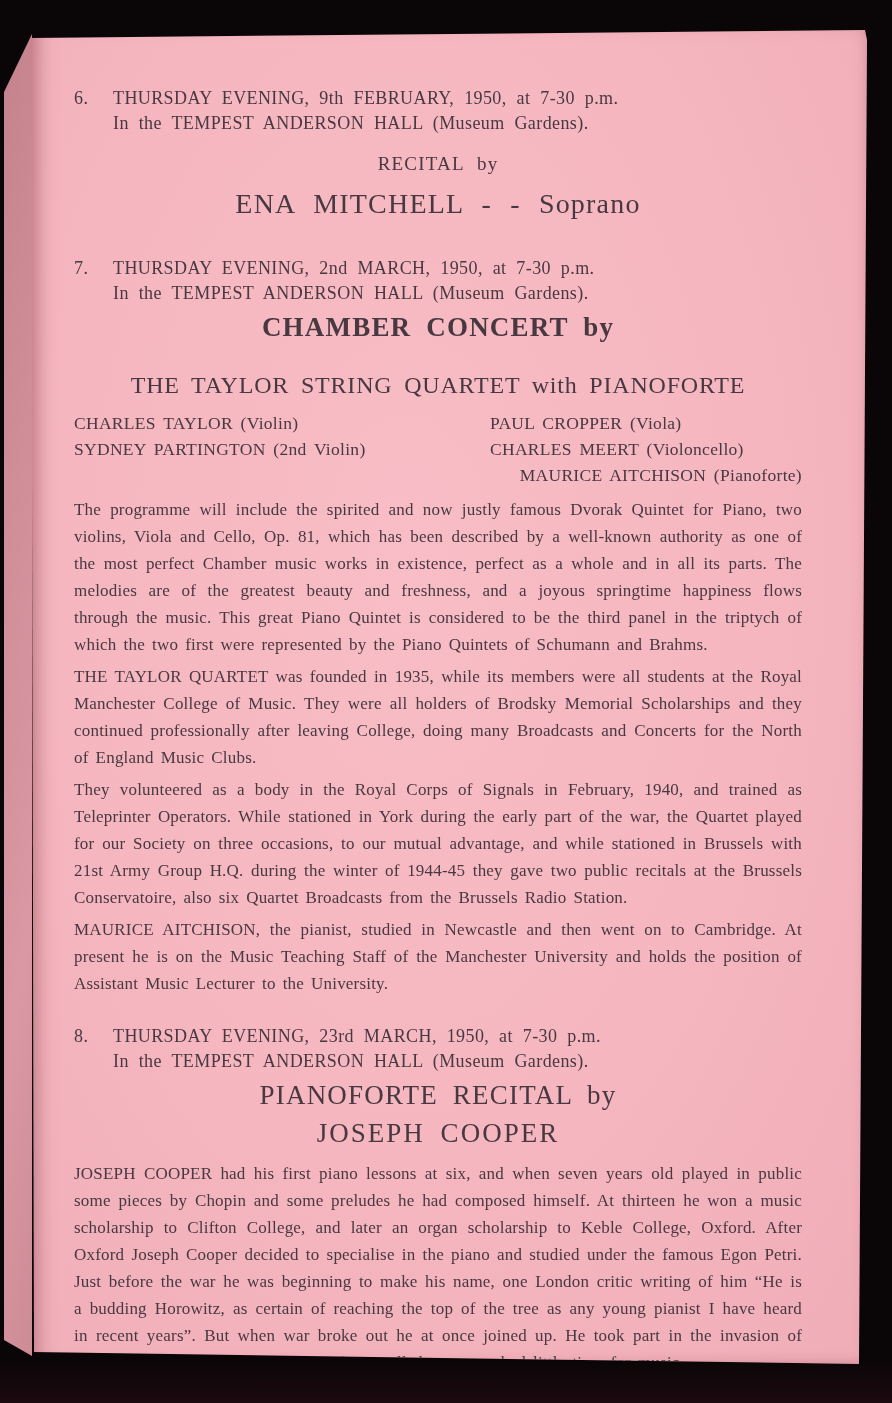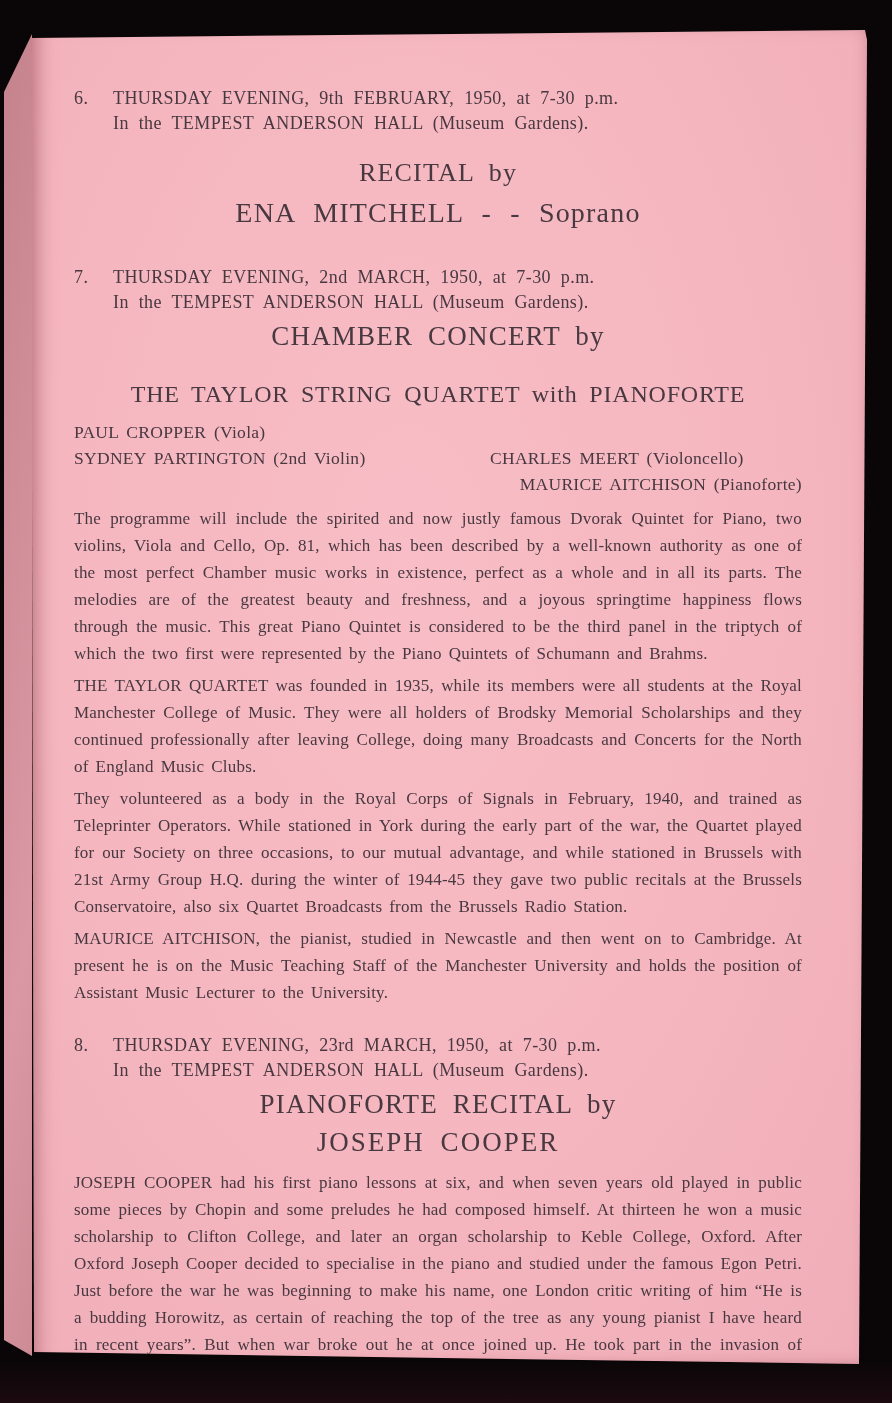--- a/index.html
+++ b/index.html
@@ -61,23 +61,23 @@
   }
   .ev-lines { flex: 1; }
   .h-big {
     text-align: center;
     font-weight: normal;
     margin: 0;
     letter-spacing: 1.2px;
     word-spacing: 7px;
     white-space: nowrap;
   }
-  .h-recital      { font-size: 26px; line-height: 36px; margin-top: 19px; }
+  .h-recital      { font-size: 19px; line-height: 36px; margin-top: 10px; }
   .h-ena          { font-size: 28px; line-height: 36px; margin-top: 4px; word-spacing: 10px; }
-  .h-chamber      { font-size: 27px; line-height: 38px; margin-top: 2px; }
+  .h-chamber      { font-size: 27px; line-height: 38px; margin-top: 2px; font-weight: bold; }
   .h-taylor       { font-size: 24px; line-height: 38px; margin-top: 20px; letter-spacing: 0.8px; word-spacing: 5px; font-family: Liberation Serif, serif; }
   .h-pfrecital    { font-size: 27px; line-height: 38px; margin-top: 2px; }
   .h-cooper       { font-size: 27px; line-height: 38px; margin-top: 0; letter-spacing: 2px; }
   .sec-7 { margin-top: 34px; }
   .sec-8 { margin-top: 27px; }
   .performers {
     margin-top: 6px;
     font-size: 17.5px;
     line-height: 26px;
     letter-spacing: 0.3px;
@@ -125,20 +125,21 @@
           <span class="ev-lines">
             <div>THURSDAY EVENING, 2nd MARCH, 1950, at 7-30 p.m.</div>
             <div>In the TEMPEST ANDERSON HALL (Museum Gardens).</div>
           </span>
         </div>
         <h2 class="h-big h-chamber">CHAMBER CONCERT by</h2>
         <h2 class="h-big h-taylor">THE TAYLOR STRING QUARTET with PIANOFORTE</h2>
 
         <div class="performers">
           <div class="prow">
+            <span>CHARLES TAYLOR (Violin)</span>
             <span>PAUL CROPPER (Viola)</span>
           </div>
           <div class="prow">
             <span>SYDNEY PARTINGTON (2nd Violin)</span>
             <span>CHARLES MEERT (Violoncello)</span>
           </div>
           <div class="pcenter">MAURICE AITCHISON (Pianoforte)</div>
         </div>
 
         <div class="par-block">

